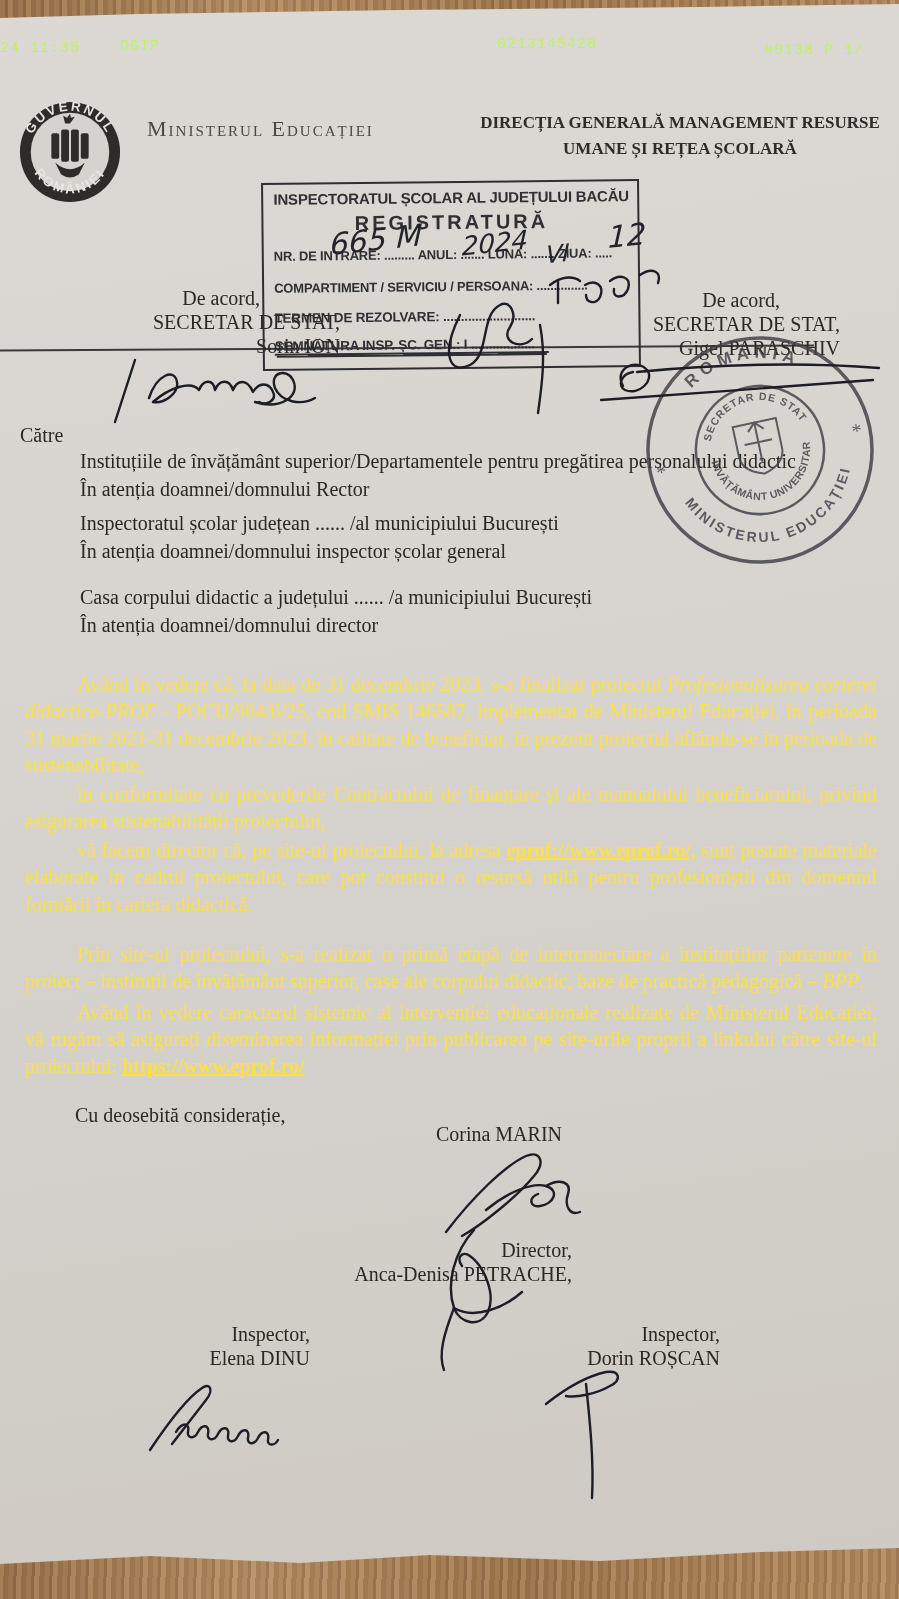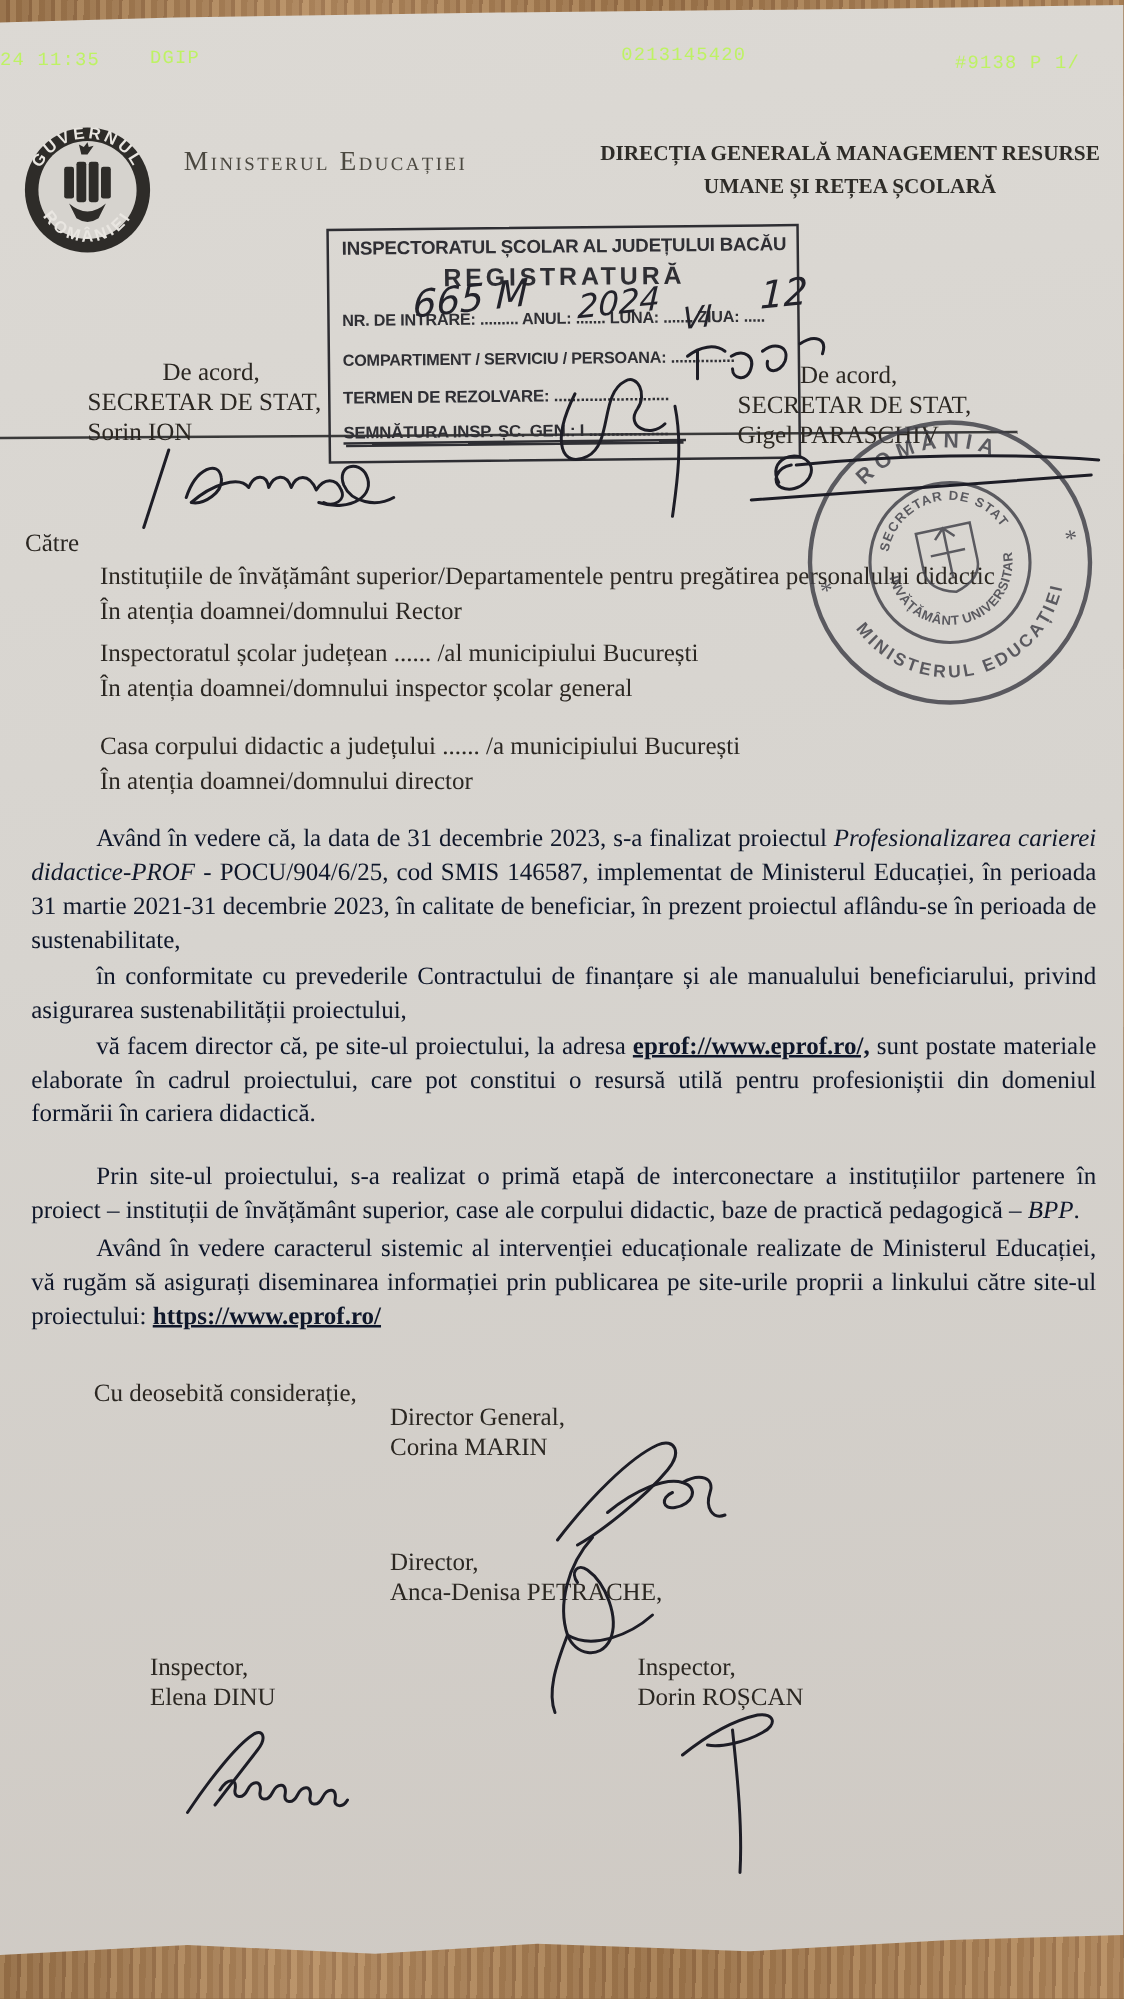--- a/index.html
+++ b/index.html
@@ -12,29 +12,29 @@
   .paper{position:absolute;inset:0;
         background:linear-gradient(172deg,#dcd9d4 0%,#d7d4cf 45%,#cec9c3 100%);
         clip-path:polygon(0px 18px,140px 14px,400px 10px,700px 7px,899px 4px,
                           899px 1548px,760px 1552px,600px 1561px,430px 1555px,
                           300px 1563px,150px 1556px,0px 1564px);}
   .abs{position:absolute;}
   .mono{font-family:"Liberation Mono","DejaVu Sans Mono",monospace;font-size:15px;color:#bef264;letter-spacing:1px;}
   .ctr{text-align:center;}
   .seriftxt{font-size:20px;}
   .para{position:absolute;left:25px;width:852px;font-size:20px;line-height:27px;
-        text-align:justify;text-indent:52px;color:#0f172a;}
+        text-align:justify;text-indent:52px;color:#fde047;margin-top:13px;}
   .boxrow{position:absolute;left:10px;right:8px;font-family:"Liberation Sans",sans-serif;
           font-weight:700;color:#2f2f34;letter-spacing:-0.2px;white-space:nowrap;overflow:hidden;}
   .hand{position:absolute;font-family:"DejaVu Sans",sans-serif;font-style:italic;
         color:#23232b;transform:rotate(-6deg) skewX(-8deg);font-weight:500;}
   .link{font-weight:700;text-decoration:underline;}
   .sig{position:absolute;pointer-events:none;}
   .sig path{fill:none;stroke:#1d1d26;stroke-width:2.4;stroke-linecap:round;stroke-linejoin:round;}
-  .approv{position:absolute;text-align:left;font-size:20px;line-height:24px;}
+  .approv{position:absolute;text-align:right;font-size:20px;line-height:24px;}
   .longline{position:absolute;left:0;top:347px;width:814px;height:2px;background:#3a3a3a;transform:rotate(-0.35deg);}
   .semnrow{border-bottom:2px solid #2f2f34;box-shadow:0 4px 0 -2px #2f2f34;}
 </style>
 </head>
 <body>
 
 <div class="page">
   <div class="wood"></div>
   <div class="paper"></div>
 
@@ -161,21 +161,20 @@
 
   <div class="para" style="top:658px;"><span>Având în vedere că, la data de 31 decembrie 2023, s-a finalizat proiectul </span><i>Profesionalizarea carierei didactice-PROF</i><span> - POCU/904/6/25, cod SMIS 146587, implementat de Ministerul Educației, în perioada 31 martie 2021-31 decembrie 2023, în calitate de beneficiar, în prezent proiectul aflându-se în perioada de sustenabilitate,</span></div>
   <div class="para" style="top:768px;"><span>în conformitate cu prevederile Contractului de finanțare și ale manualului beneficiarului, privind asigurarea sustenabilității proiectului,</span></div>
   <div class="para" style="top:824px;"><span>vă facem director că,   pe site-ul proiectului, la adresa </span><span class="link">eprof://www.eprof.ro/,</span><span> sunt postate materiale elaborate în cadrul proiectului, care pot constitui o resursă utilă pentru profesioniștii din domeniul formării în cariera didactică.</span></div>
   <div class="para" style="top:928px;"><span>Prin site-ul proiectului, s-a realizat o primă etapă de interconectare a instituțiilor partenere în proiect – instituții de învățământ superior, case ale corpului didactic, baze de practică pedagogică – </span><i>BPP</i><span>.</span></div>
   <div class="para" style="top:986px;"><span>Având în vedere caracterul sistemic al intervenției educaționale realizate de Ministerul Educației, vă rugăm să asigurați diseminarea informației prin publicarea pe site-urile proprii a linkului către site-ul proiectului: </span><span class="link">https://www.eprof.ro/</span></div>
 
   <div class="abs seriftxt" style="left:75px;top:1080px;margin-top:24px;">Cu deosebită considerație,</div>
 
   <div class="approv" style="left:312px;top:1122px;width:250px;">
-    <div>Director General,</div>
     <div>Corina MARIN</div>
   </div>
   <svg class="sig" style="left:428px;top:1140px;" width="160" height="105" viewBox="0 0 160 105">
     <path d="M18 92 C44 58 76 26 98 16 C112 10 118 22 106 36 C88 58 52 86 34 96"></path>
     <path d="M58 70 C80 52 104 42 118 46 C132 50 126 64 112 66 C102 68 100 58 110 54"></path>
     <path d="M118 46 C132 38 144 42 140 54 C136 66 142 76 152 72"></path>
   </svg>
 
   <div class="approv" style="left:312px;top:1238px;width:260px;">
     <div>Director,</div>

